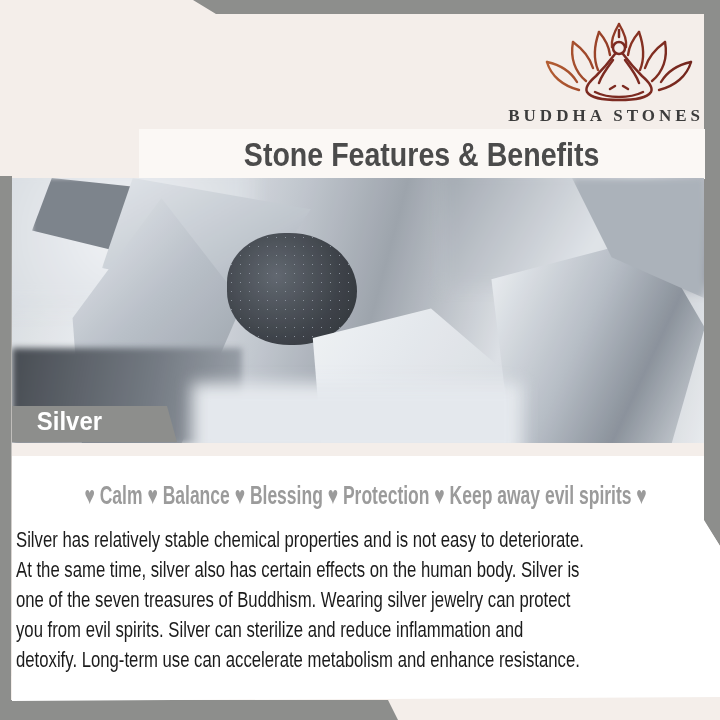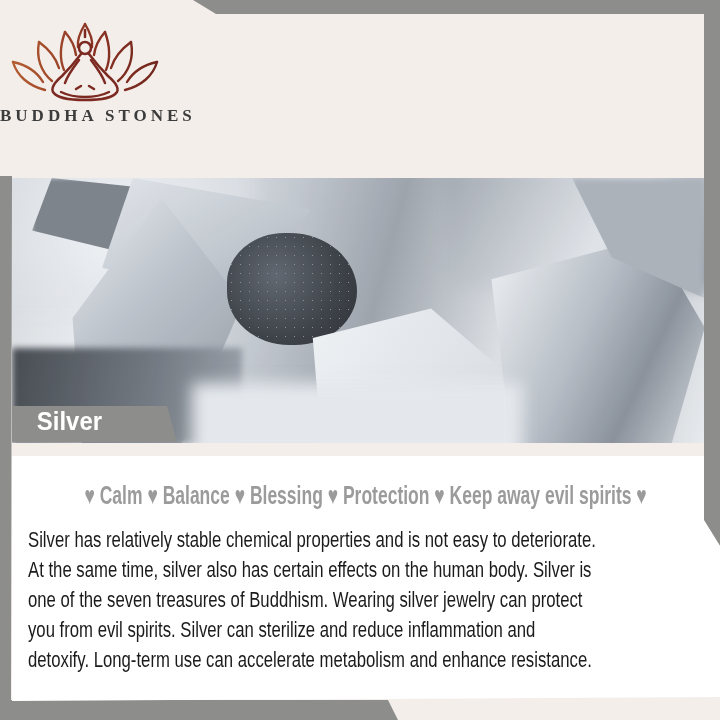--- a/index.html
+++ b/index.html
@@ -5,21 +5,21 @@
   html,body{margin:0;padding:0;}
   body{font-family:"Liberation Sans",sans-serif;background:#e2ddd8;}
   .frame{position:relative;width:720px;height:720px;overflow:hidden;background:#f4eeea;margin:0 auto;}
 
   
   .gray-shape{position:absolute;inset:0;background:#8d8e8c;}
   .gray-topright{clip-path:polygon(193px 0px,720px 0px,720px 546px,704px 521px,704px 14px,216px 14px);}
   .gray-leftbottom{clip-path:polygon(0px 176px,12px 176px,11px 700px,388px 700px,398px 720px,0px 720px);}
 
   
-  .logo-block{position:absolute;left:0;top:14px;width:704px;display:flex;flex-direction:column;align-items:flex-start;}
+  .logo-block{position:absolute;left:0;top:14px;width:704px;display:flex;flex-direction:column;align-items:flex-end;}
   .logo-svg{margin-top:6px;}
   .brand-name{margin-top:0px;font-family:"Liberation Serif",serif;font-size:17px;letter-spacing:4px;color:#3c3c3c;font-weight:600;}
 
   
   .title-banner{position:absolute;left:139px;top:129px;width:566px;height:50px;background:#fbf8f5;display:flex;align-items:center;justify-content:center;}
   .title-banner h1{margin:0;font-size:34px;font-weight:700;color:#4b4b4b;white-space:nowrap;transform:scaleX(.84);transform-origin:center;letter-spacing:0px;}
 
   
   .photo{position:absolute;left:12px;top:178px;width:692px;height:265px;overflow:hidden;
     background:linear-gradient(105deg,#d6dade 0%,#f0f2f4 18%,#c2c7ce 38%,#9ba1a9 52%,#dfe2e6 70%,#c8ccd2 88%,#eceef0 100%);}
@@ -43,21 +43,21 @@
   
   .silver-label{position:absolute;left:12px;top:406px;width:170px;height:36px;background:#8d8e8c;
     clip-path:polygon(0 0,155px 0,165px 36px,0 36px);display:flex;}
   .silver-label span{color:#ffffff;font-size:26px;font-weight:700;padding-left:27px;transform:scaleX(.92);transform-origin:left;}
 
   
   .text-panel{position:absolute;left:12px;top:456px;width:708px;height:246px;background:#ffffff;
     clip-path:polygon(0 0,692px 0,692px 64px,708px 90px,708px 241px,0 245px);overflow:hidden;}
   .benefits-row{margin-top:25px;display:flex;justify-content:center;}
   .benefits-row span{font-size:25px;font-weight:700;color:#9b9b9b;white-space:nowrap;transform:scaleX(.70);transform-origin:center;}
-  .description{margin-top:15px;padding-left:16px;color:#1b1b1b;}
+  .description{margin-top:15px;padding-left:4px;color:#1b1b1b;}
   .description .line{font-size:22px;line-height:30px;white-space:nowrap;transform:scaleX(.76);transform-origin:left;letter-spacing:0;}
 </style>
 </head>
 <body>
 
 <div class="frame">
 
   <div class="gray-shape gray-topright"></div>
   <div class="gray-shape gray-leftbottom"></div>
 
@@ -93,20 +93,23 @@
         <path d="M74 40 C68 48 62 56 60 63"></path>
         <path d="M86 40 C92 48 98 56 100 63"></path>
         <path d="M56 72 C64 76 72 77 80 77 C88 77 96 76 104 72"></path>
         <path d="M76 66 l-5 3"></path>
           <path d="M84 66 l5 3"></path>
       </g>
     </svg>
     <div class="brand-name">BUDDHA STONES</div>
   </div>
 
+  <div class="title-banner">
+    <h1>Stone Features &amp; Benefits</h1>
+  </div>
 
   <div class="photo">
     <div class="ph-blur-tl"></div>
     <div class="ph-blur-tr"></div>
     <div class="ph-rock-topsmall"></div>
     <div class="ph-slab-top"></div>
     <div class="ph-slab-left"></div>
     <div class="ph-crevice"></div>
     <div class="ph-porous"></div>
     <div class="ph-white-chunk"></div>

